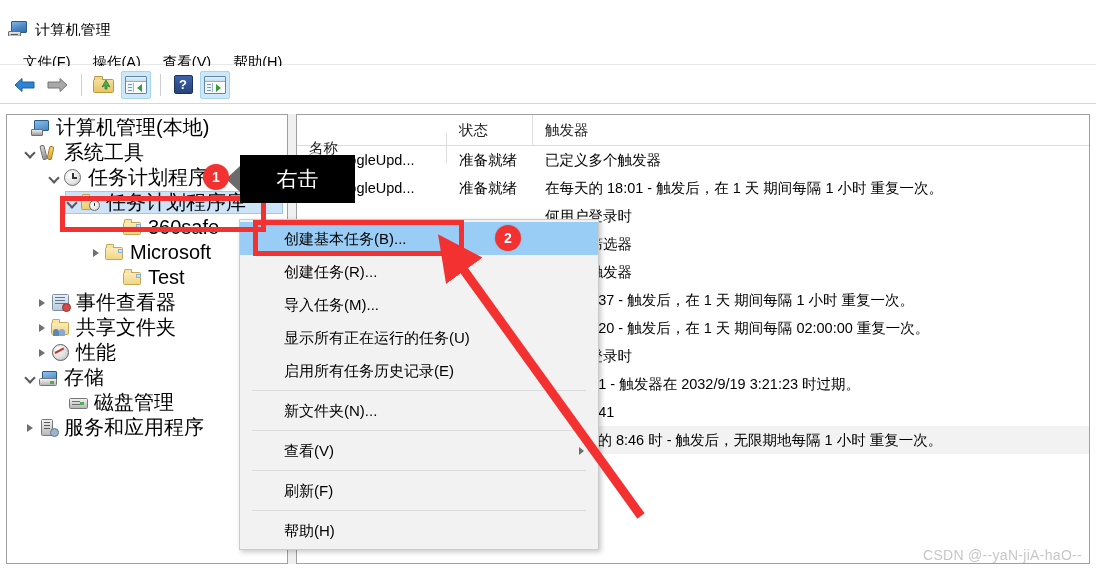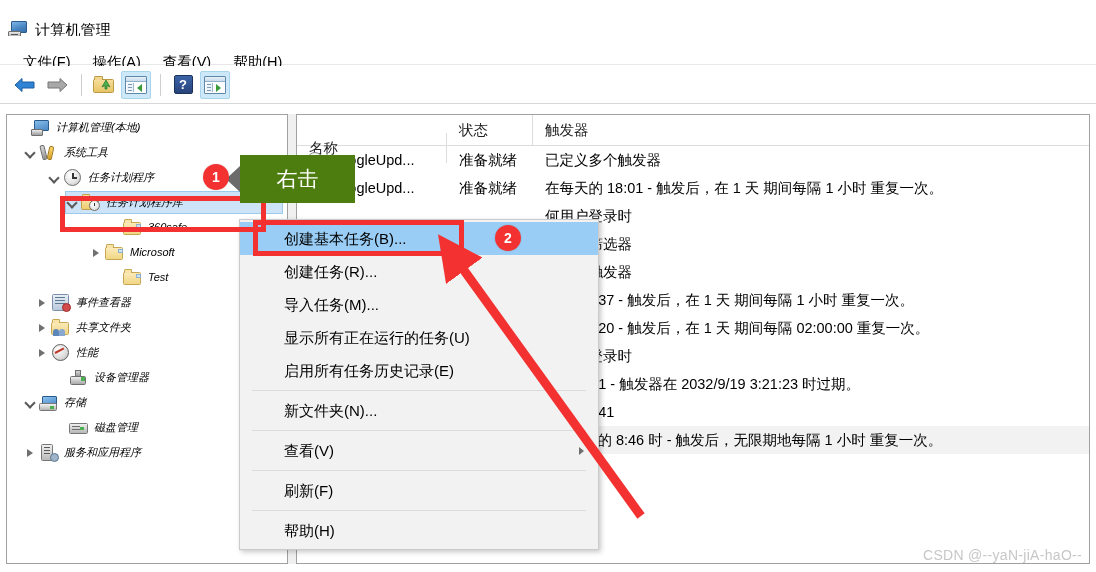--- a/index.html
+++ b/index.html
@@ -103,21 +103,21 @@
   #main { position:absolute; left:0; top:104px; width:1096px; height:468px; background:#fff; }
 
   
   #tree-pane {
     position:absolute; left:6px; top:10px; width:282px; height:450px;
     background:#ffffff;
     border:1px solid #a0a0a0;
     box-sizing:border-box;
     overflow:hidden;
   }
-  .tree-row { position:relative; height:25px; display:flex; align-items:center; white-space:nowrap; font-size:11px;font-style:italic;}
+  .tree-row { position:relative; height:25px; display:flex; align-items:center; white-space:nowrap; font-size:20px;}
   .tw { width:18px; height:25px; display:flex; align-items:center; justify-content:center; flex:0 0 auto;}
   .chev { width:0;height:0; }
   .chev.right { border-top:4.5px solid transparent; border-bottom:4.5px solid transparent; border-left:6px solid #707070;}
   .chev.down { position:relative; width:10px;height:10px;}
   .chev.down::before{ content:""; position:absolute; left:1px; top:1px; width:6px;height:6px;
      border-left:2px solid #5a5a5a; border-bottom:2px solid #5a5a5a; transform:rotate(-45deg);}
   .tree-ic { width:20px; height:18px; margin-right:5px; position:relative; flex:0 0 auto;}
   .tree-label { line-height:25px; }
 
   
@@ -246,21 +246,21 @@
     background:#f33131; color:#ffffff;
     font-size:14px; font-weight:bold;
     display:flex; align-items:center; justify-content:center;
     z-index:70; box-shadow:0 0 0 1px rgba(0,0,0,.05);
   }
   #badge-1 { left:203px; top:164px; }
   #badge-2 { left:495px; top:225px; }
 
   #tooltip-rightclick {
     position:absolute; left:240px; top:155px; width:115px; height:48px;
-    background:#4d7c0f; color:#ffffff;
+    background:#000000; color:#ffffff;
     font-size:21px; display:flex; align-items:center; justify-content:center;
     z-index:65;
   }
   #tooltip-rightclick .tail {
     position:absolute; left:-14px; top:11px; width:0;height:0;
     border-top:13px solid transparent; border-bottom:13px solid transparent;
     border-right:14px solid #6b6b6b;
   }
   #ann-arrow { position:absolute; left:0; top:0; width:1096px; height:572px; z-index:62; pointer-events:none;}
 
@@ -448,29 +448,20 @@
       <span class="tw">
           <span class="chev right"></span>
         </span>
       <span class="tree-ic ic-perf">
           <span class="c"></span>
           <span class="nd"></span>
         </span>
       <span class="tree-label">性能</span>
     </div>
 
-    <div class="tree-row" style="padding-left:44px">
-      <span class="tw"></span>
-      <span class="tree-ic ic-devmgr">
-          <span class="b"></span>
-          <span class="t"></span>
-          <span class="g"></span>
-        </span>
-      <span class="tree-label">设备管理器</span>
-    </div>
 
     <div class="tree-row" style="padding-left:14px">
       <span class="tw">
           <span class="chev down"></span>
         </span>
       <span class="tree-ic ic-storage">
           <span class="m"></span>
           <span class="d"></span>
         </span>
       <span class="tree-label">存储</span>

